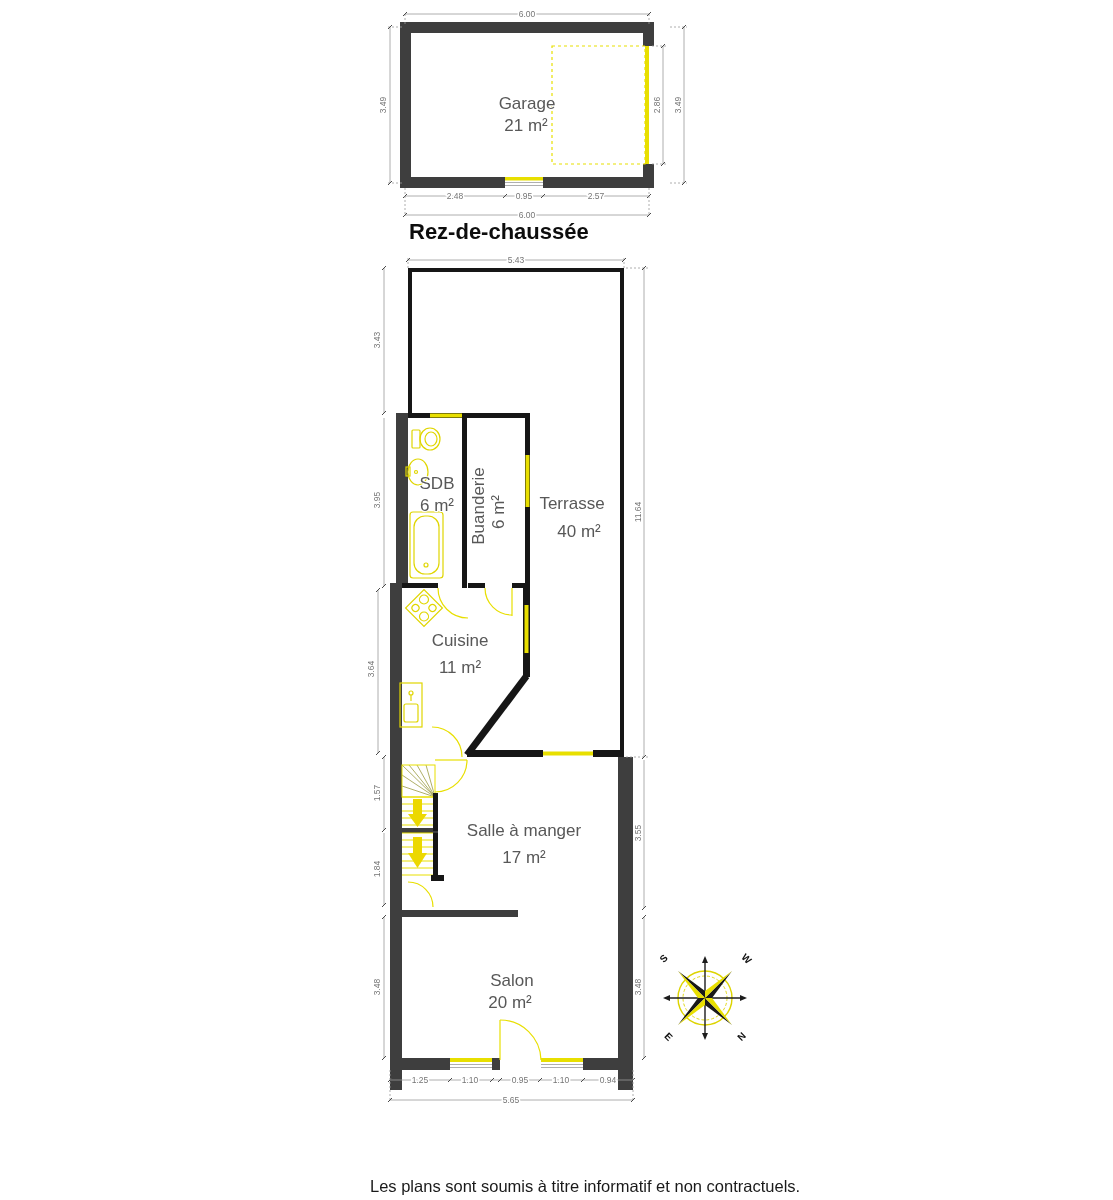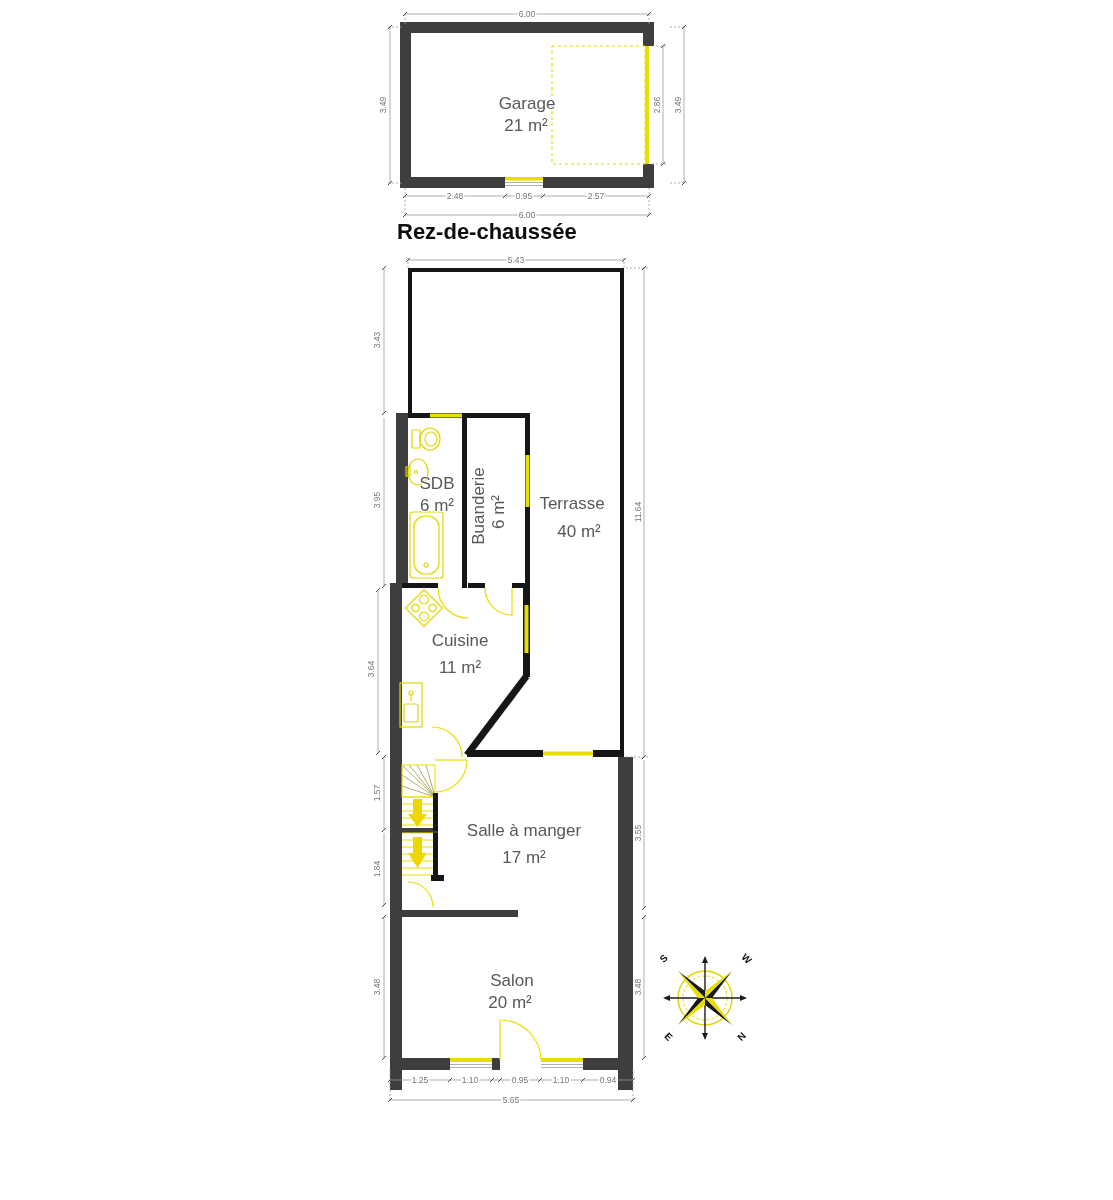--- a/index.html
+++ b/index.html
@@ -1,19 +1,19 @@
 <!DOCTYPE html>
 <html><head>
 <meta charset="utf-8">
 <style>
   html,body{margin:0;padding:0;background:#fff;}
   .canvas{position:relative;width:1113px;height:1200px;background:#ffffff;
           font-family:"Liberation Sans",sans-serif;overflow:hidden;}
   .abs{position:absolute;}
-  .floor-title{font-size:22px;font-weight:bold;color:#0d0d0d;letter-spacing:0px;}
+  .floor-title{font-size:22px;font-weight:bold;color:#0d0d0d;letter-spacing:0px;margin-left:12px;}
   .disclaimer{font-size:16.5px;color:#1a1a1a;}
   
   text{font-family:"Liberation Sans",sans-serif;}
   .dim{font-size:8.5px;fill:#757575;paint-order:stroke;stroke:#ffffff;stroke-width:3px;}
   .room{font-size:17px;fill:#585858;paint-order:stroke;stroke:#ffffff;stroke-width:2px;}
   .dimline{stroke:#9a9a9a;stroke-width:0.8;fill:none;}
   .dimdot{stroke:#9a9a9a;stroke-width:0.8;stroke-dasharray:2,2;fill:none;}
   .tick{stroke:#4a4a4a;stroke-width:1;fill:none;}
   .wallD{fill:#3e3e3e;}
   .wallB{fill:#161616;}
@@ -358,14 +358,15 @@
       <polygon points="28,28 48,55 55,55" fill="#e8df00"></polygon>
     </g>
     <g style="font-size:10px;font-weight:bold;fill:#111;">
       <text text-anchor="middle" transform="translate(16,18) rotate(-45)">S</text>
       <text text-anchor="middle" transform="translate(94,18) rotate(45)">W</text>
       <text text-anchor="middle" transform="translate(16,96) rotate(45)">E</text>
       <text text-anchor="middle" transform="translate(94,96) rotate(-45)">N</text>
     </g>
   </svg>
 
+  <div class="abs disclaimer" style="left:370px;top:1177px">Les plans sont soumis à titre informatif et non contractuels.</div>
 
 </div>
 
 </body></html>

